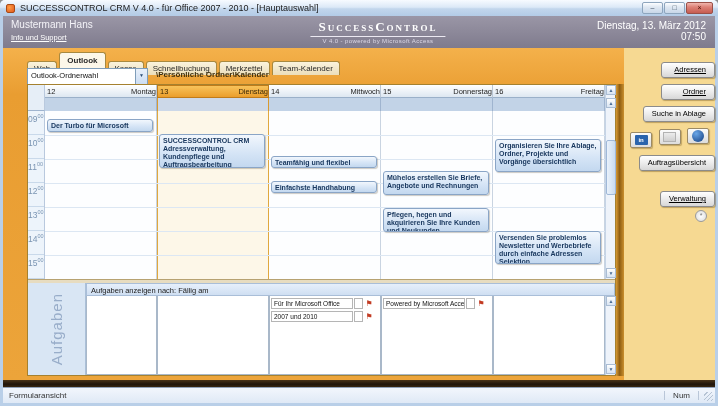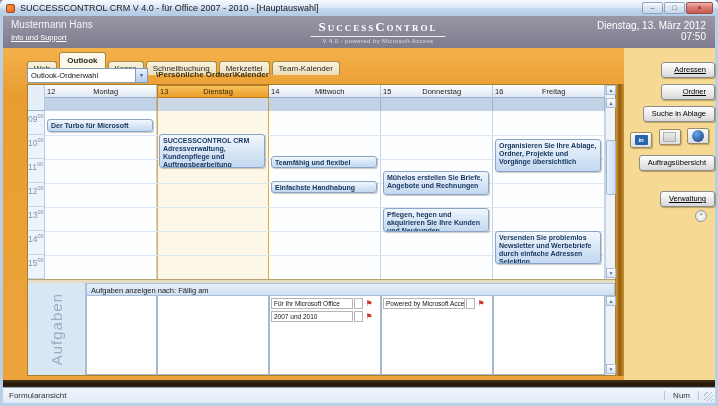--- a/index.html
+++ b/index.html
@@ -25,34 +25,34 @@
   .logo-sub{font-size:6px;color:#dcd8e6;margin-top:1px;letter-spacing:.4px;}
   .header-date{position:absolute;right:9px;top:4px;text-align:right;font-size:10px;color:#fff;line-height:11px;}
 
   
   .main{position:absolute;left:3px;top:48px;width:712px;height:332px;background:linear-gradient(#f4b14b,#e99d31 14%,#eca43a);}
 
   .tabs{position:absolute;left:24px;top:4px;display:flex;gap:2px;align-items:flex-end;}
   .tab{font-size:8px;color:#2a2a2a;background:linear-gradient(#faf3dd,#ebdebb);border:1px solid #a8893f;border-bottom:0;border-radius:3px 3px 0 0;padding:2px 6px;cursor:pointer;white-space:nowrap;}
   .tab.active{background:#fcf7e9;font-weight:bold;padding:3px 7px 10px;}
 
-  .dropdown{position:absolute;left:24px;top:20px;width:121px;height:15px;background:#fff;border:1px solid #7f9db9;display:flex;cursor:pointer;}
+  .dropdown{position:absolute;left:24px;top:20px;width:121px;height:29px;background:#fff;border:1px solid #7f9db9;display:flex;cursor:pointer;}
   .dropdown-value{flex:1;font-size:7.5px;padding:2px 0 0 3px;color:#111;white-space:nowrap;overflow:hidden;}
   .dropdown-btn{width:12px;background:linear-gradient(#e8f0fa,#b4cdec);border-left:1px solid #7f9db9;font-size:5px;color:#2c4e76;text-align:center;line-height:12px;}
   .folder-path{position:absolute;left:153px;top:22px;font-size:8px;font-weight:bold;color:#41300b;}
 
   
   .panel{position:absolute;left:24px;top:36px;width:589px;height:292px;background:#fdfeff;border:1px solid #a5812f;}
   .panel-edge{position:absolute;left:613px;top:36px;width:8px;height:292px;background:linear-gradient(90deg,#d79a35,#8f5e12 45%,#c98f2e);}
 
   .corner{position:absolute;left:0;top:0;width:17px;height:26px;background:#e6eef7;border-right:1px solid #b9c9de;border-bottom:1px solid #9fb4cf;}
   .day-head{position:absolute;top:0;height:13px;width:112px;display:flex;align-items:center;font-size:7.5px;color:#222;
     background:linear-gradient(#ffffff,#dde7f1);border-right:1px solid #bac7d6;border-bottom:1px solid #9ab0c9;cursor:pointer;}
   .day-head .num{margin-left:2px;}
-  .day-head .dname{flex:1;text-align:center;}
+  .day-head .dname{flex:1;text-align:right;}
   .day-head.today{background:linear-gradient(#f8c35b,#eb9e2b);border:1px solid #c07c1a;color:#3b2807;}
   .allday{position:absolute;top:13px;height:13px;width:112px;background:#c2d3e7;border-right:1px solid #9fb4cf;cursor:pointer;}
   .allday.today{background:#ccd8e8;border-left:1px solid #d99a2f;border-right:1px solid #d99a2f;}
   .gridcol{position:absolute;top:26px;height:168px;width:112px;background:#fdfeff;border-right:1px solid #c9d4e1;cursor:pointer;}
   .gridcol.today{background:#fdf7e8;border-left:1px solid #e0a83f;border-right:1px solid #e0a83f;}
   .gutter{position:absolute;left:0;top:26px;width:17px;height:168px;background:#edf4fb;border-right:1px solid #b9c9de;}
   .hour{height:24px;border-bottom:1px solid #c9d9ea;text-align:right;padding:1px 1px 0 0;color:#7b95b3;font-size:8.5px;line-height:8px;}
   .hour sup{font-size:5.5px;}
   .hline{position:absolute;left:17px;width:560px;height:1px;background:#dce7f3;z-index:1;}
   .appt{position:absolute;z-index:3;background:linear-gradient(#f2f7fd,#d6e5f6 55%,#c3d8ef);border:1px solid #8aa5c6;border-radius:3px;

